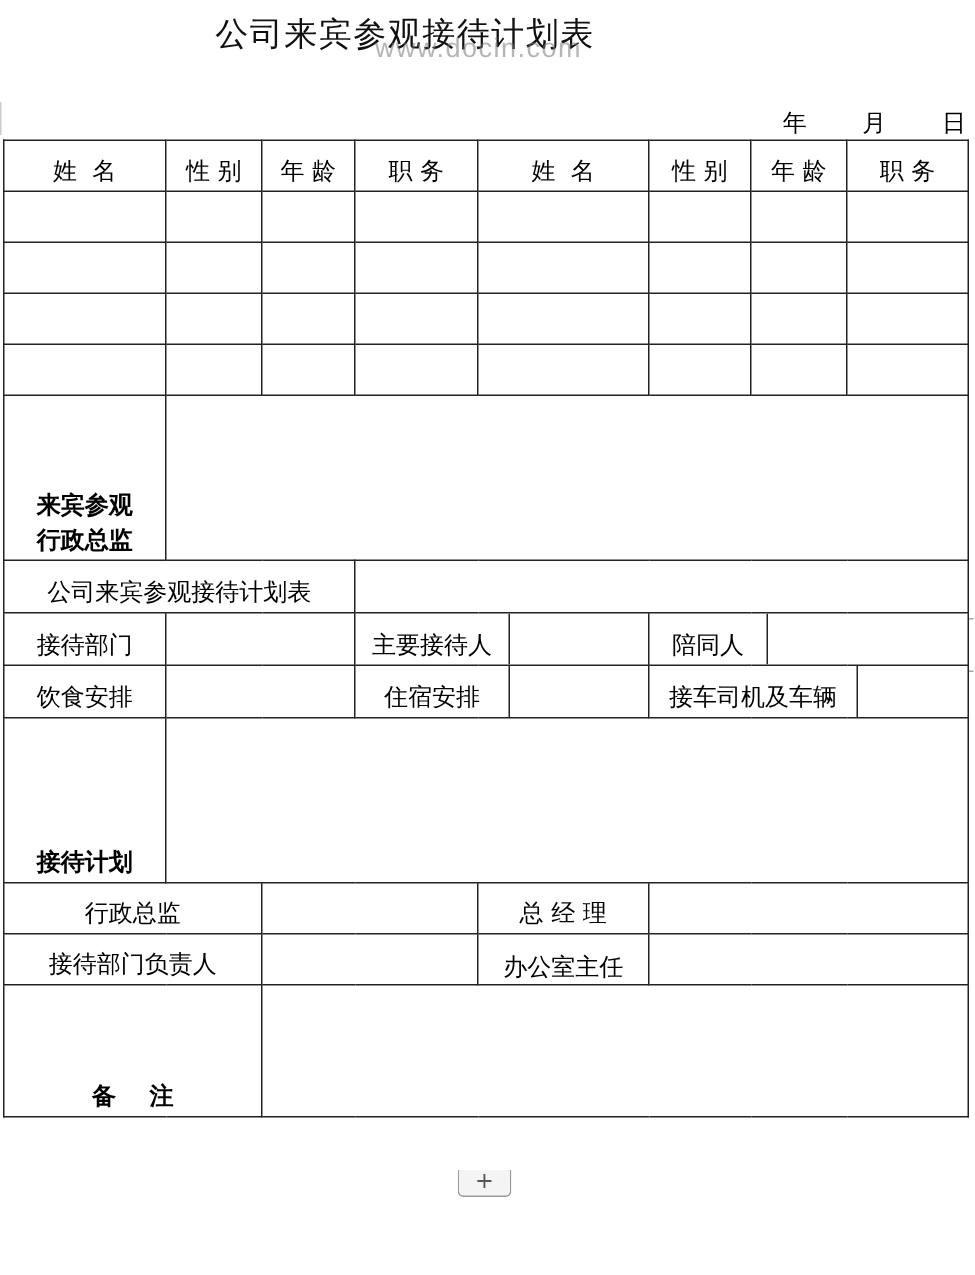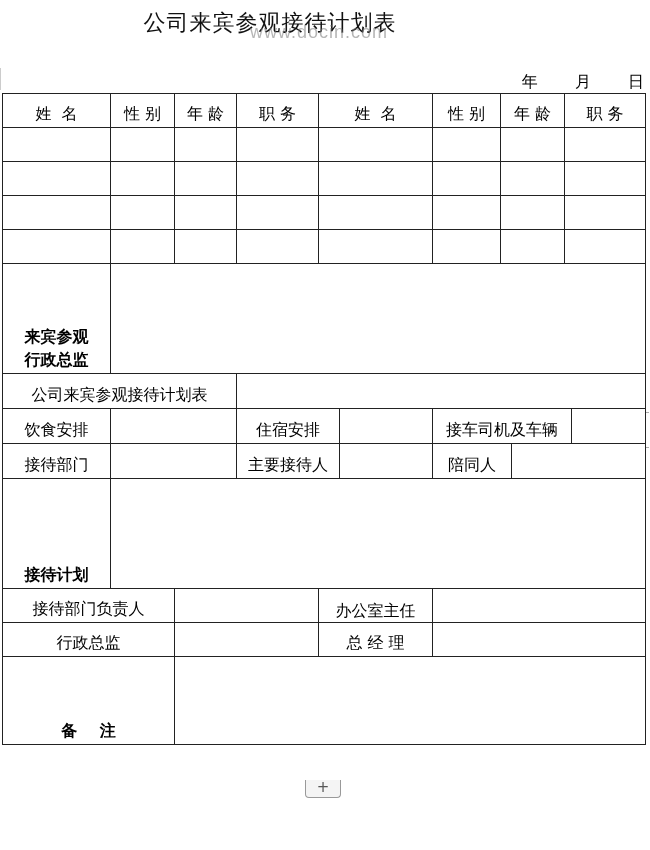--- a/index.html
+++ b/index.html
@@ -128,85 +128,85 @@
     </td>
     <td colspan="7"></td>
   </tr>
 
   <tr style="height:35px">
     <td colspan="3">公司来宾参观接待计划表</td>
     <td colspan="5"></td>
   </tr>
 
   <tr style="height:34px">
+    <td>接待部门</td>
+    <td colspan="2"></td>
+    <td colspan="2" style="padding:0">
+      <table style="width:100%;height:34px;border-collapse:collapse;table-layout:fixed">
+        <tbody>
+              <tr>
+          <td style="border:none;border-right:1.5px solid #222;width:102px">主要接待人</td>
+          <td style="border:none"></td>
+        </tr>
+      </tbody>
+          </table>
+    </td>
+    <td colspan="3" style="padding:0">
+      <table style="width:100%;height:34px;border-collapse:collapse;table-layout:fixed">
+        <tbody>
+              <tr>
+          <td style="border:none;border-right:1.5px solid #222;width:78px">陪同人</td>
+          <td style="border:none"></td>
+        </tr>
+      </tbody>
+          </table>
+    </td>
+  </tr>
+
+  <tr style="height:34px">
     <td>饮食安排</td>
     <td colspan="2"></td>
     <td colspan="2" style="padding:0">
       <table style="width:100%;height:34px;border-collapse:collapse;table-layout:fixed">
         <tbody>
               <tr>
           <td style="border:none;border-right:1.5px solid #222;width:102px">住宿安排</td>
           <td style="border:none"></td>
         </tr>
       </tbody>
           </table>
     </td>
     <td colspan="3" style="padding:0">
       <table style="width:100%;height:34px;border-collapse:collapse;table-layout:fixed">
         <tbody>
               <tr>
           <td style="border:none;border-right:1.5px solid #222;width:138px">接车司机及车辆</td>
-          <td style="border:none"></td>
-        </tr>
-      </tbody>
-          </table>
-    </td>
-  </tr>
-
-  <tr style="height:34px">
-    <td>接待部门</td>
-    <td colspan="2"></td>
-    <td colspan="2" style="padding:0">
-      <table style="width:100%;height:34px;border-collapse:collapse;table-layout:fixed">
-        <tbody>
-              <tr>
-          <td style="border:none;border-right:1.5px solid #222;width:102px">主要接待人</td>
-          <td style="border:none"></td>
-        </tr>
-      </tbody>
-          </table>
-    </td>
-    <td colspan="3" style="padding:0">
-      <table style="width:100%;height:34px;border-collapse:collapse;table-layout:fixed">
-        <tbody>
-              <tr>
-          <td style="border:none;border-right:1.5px solid #222;width:78px">陪同人</td>
           <td style="border:none"></td>
         </tr>
       </tbody>
           </table>
     </td>
   </tr>
 
   <tr style="height:110px">
     <td class="mid">接待计划</td>
     <td colspan="7"></td>
   </tr>
 
   <tr style="height:34px">
+    <td colspan="2">行政总监</td>
+    <td colspan="2"></td>
+    <td style="white-space:pre">总 经 理</td>
+    <td colspan="3"></td>
+  </tr>
+
+  <tr style="height:34px">
     <td colspan="2">接待部门负责人</td>
     <td colspan="2"></td>
     <td style="padding:0">办公室主任</td>
-    <td colspan="3"></td>
-  </tr>
-
-  <tr style="height:34px">
-    <td colspan="2">行政总监</td>
-    <td colspan="2"></td>
-    <td style="white-space:pre">总 经 理</td>
     <td colspan="3"></td>
   </tr>
 
   <tr style="height:88px">
     <td colspan="2" class="mid" style="white-space:pre">备    注</td>
     <td colspan="6"></td>
   </tr>
 </tbody>
   </table>
 

